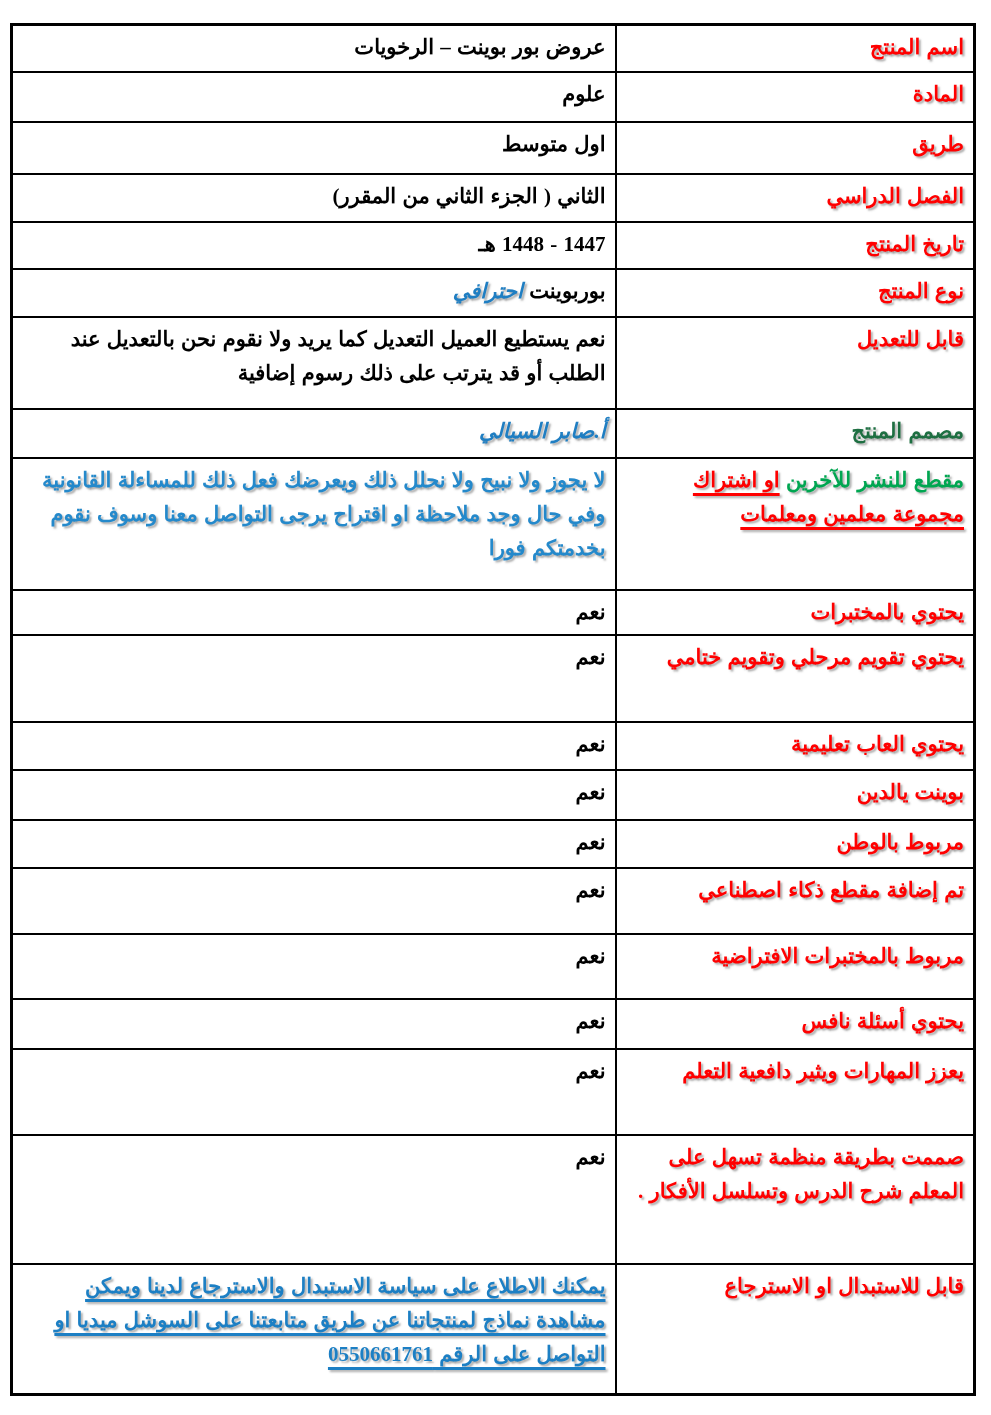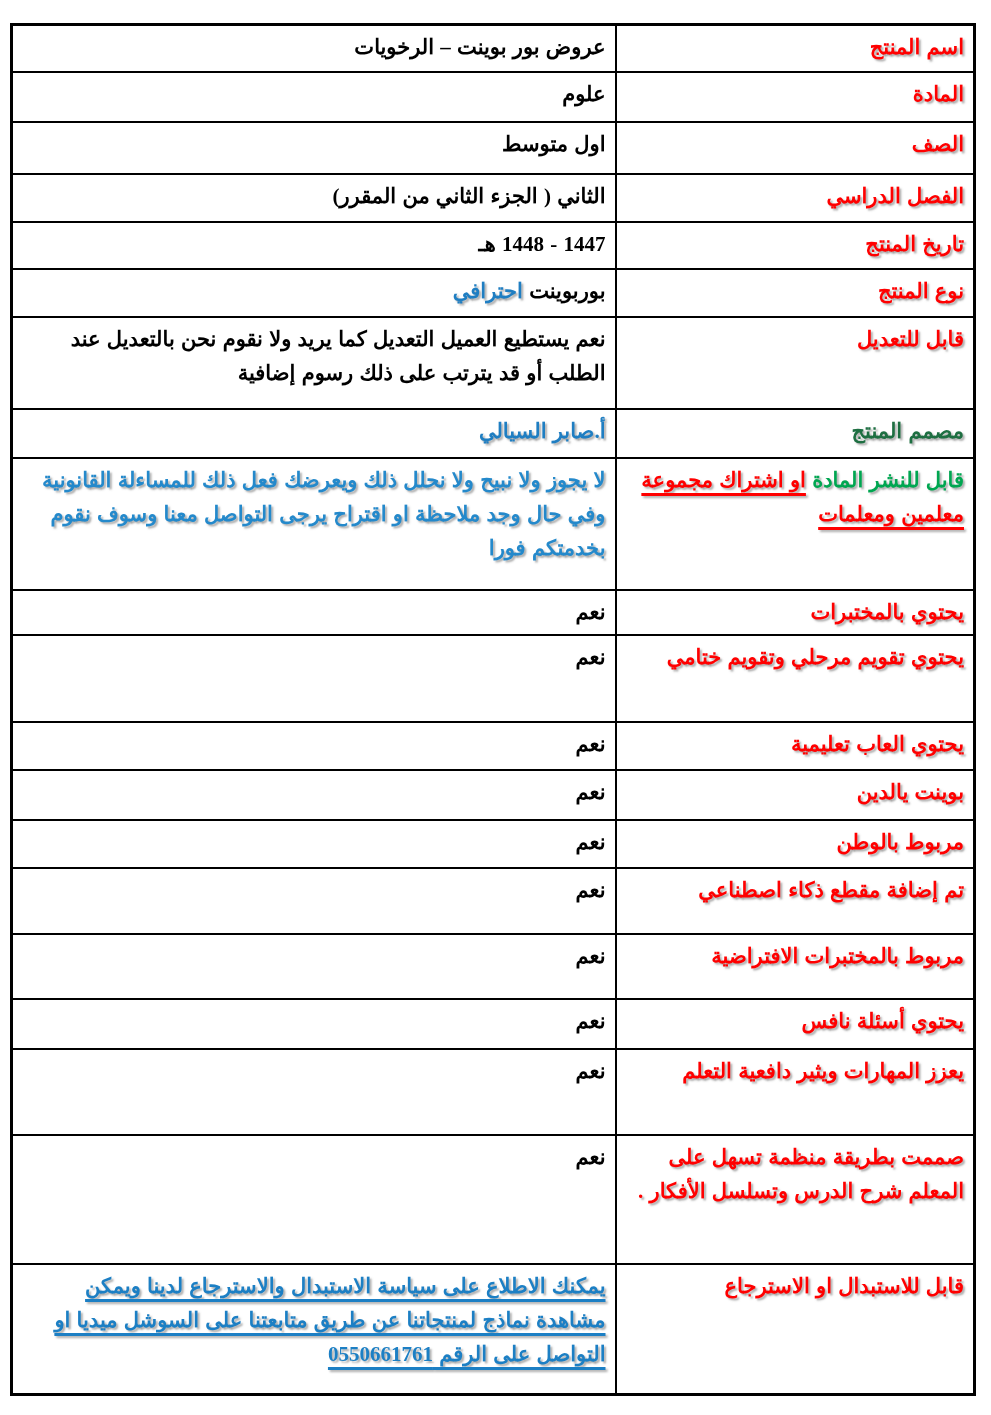--- a/index.html
+++ b/index.html
@@ -25,21 +25,21 @@
     line-height:1.62;
     word-spacing:1px;
     background:#fff;
     overflow:hidden;
   }
   col.c-label{width:359px;}
   col.c-value{width:604px;}
   .lbl{color:var(--label-red,#f00);}
   .sh{text-shadow:2px 2px 2px rgba(110,110,110,0.55);}
   .c-black{color:var(--value-black,#000);}
-  .c-blue{color:var(--value-blue,#1F7EC2);}
+  .c-blue{color:var(--value-blue,#1F7EC2);font-style:italic;}
   .c-blue2{color:var(--paragraph-blue,#2489CB);}
   .c-link{color:var(--link-blue,#1C7FC4);}
   .c-dgreen{color:var(--designer-green,#1E6F42);}
   .c-green{color:var(--publish-green,#00A651);}
   .c-red{color:var(--label-red,#f00);}
   .u{text-decoration:underline;text-decoration-thickness:3px;text-underline-offset:6px;margin-top:48px;}
   .center{text-align:right;}
   .date{font-size:30px;letter-spacing:1px;}
 </style>
 </head>
@@ -57,21 +57,21 @@
         <td><span class="lbl sh">اسم المنتج</span></td>
         <td><span class="c-black">عروض بور بوينت – الرخويات</span></td>
       </tr>
 
       <tr style="height:50px">
         <td><span class="lbl sh">المادة</span></td>
         <td><span class="c-black">علوم</span></td>
       </tr>
 
       <tr style="height:52px">
-        <td><span class="lbl sh">الصف</span></td>
+        <td><span class="lbl sh">طريق</span></td>
         <td><span class="c-black">اول متوسط</span></td>
       </tr>
 
       <tr style="height:48px">
         <td><span class="lbl sh">الفصل الدراسي</span></td>
         <td><span class="c-black">الثاني ( الجزء الثاني من المقرر)</span></td>
       </tr>
 
       <tr style="height:47px">
         <td><span class="lbl sh">تاريخ المنتج</span></td>
@@ -87,21 +87,21 @@
         <td><span class="lbl sh">قابل للتعديل</span></td>
         <td><span class="c-black">نعم يستطيع العميل التعديل كما يريد  ولا نقوم نحن بالتعديل عند الطلب أو قد يترتب على ذلك رسوم إضافية</span></td>
       </tr>
 
       <tr style="height:49px">
         <td><span class="c-dgreen sh">مصمم المنتج</span></td>
         <td><span class="c-blue sh">أ.صابر السيالي</span></td>
       </tr>
 
       <tr style="height:132px">
-        <td><span class="c-green sh">قابل للنشر المادة</span> <span class="c-red u sh">او اشتراك مجموعة معلمين ومعلمات</span></td>
+        <td><span class="c-green sh">مقطع للنشر للآخرين</span> <span class="c-red u sh">او اشتراك مجموعة معلمين ومعلمات</span></td>
         <td class="center"><span class="c-blue2 sh">لا يجوز ولا نبيح ولا نحلل ذلك ويعرضك فعل ذلك للمساءلة القانونية وفي حال وجد ملاحظة او اقتراح يرجى التواصل معنا وسوف نقوم بخدمتكم فورا</span></td>
       </tr>
 
       <tr style="height:45px">
         <td><span class="lbl sh">يحتوي بالمختبرات</span></td>
         <td><span class="c-black">نعم</span></td>
       </tr>
 
       <tr style="height:87px">
         <td><span class="lbl sh">يحتوي تقويم مرحلي وتقويم ختامي</span></td>

